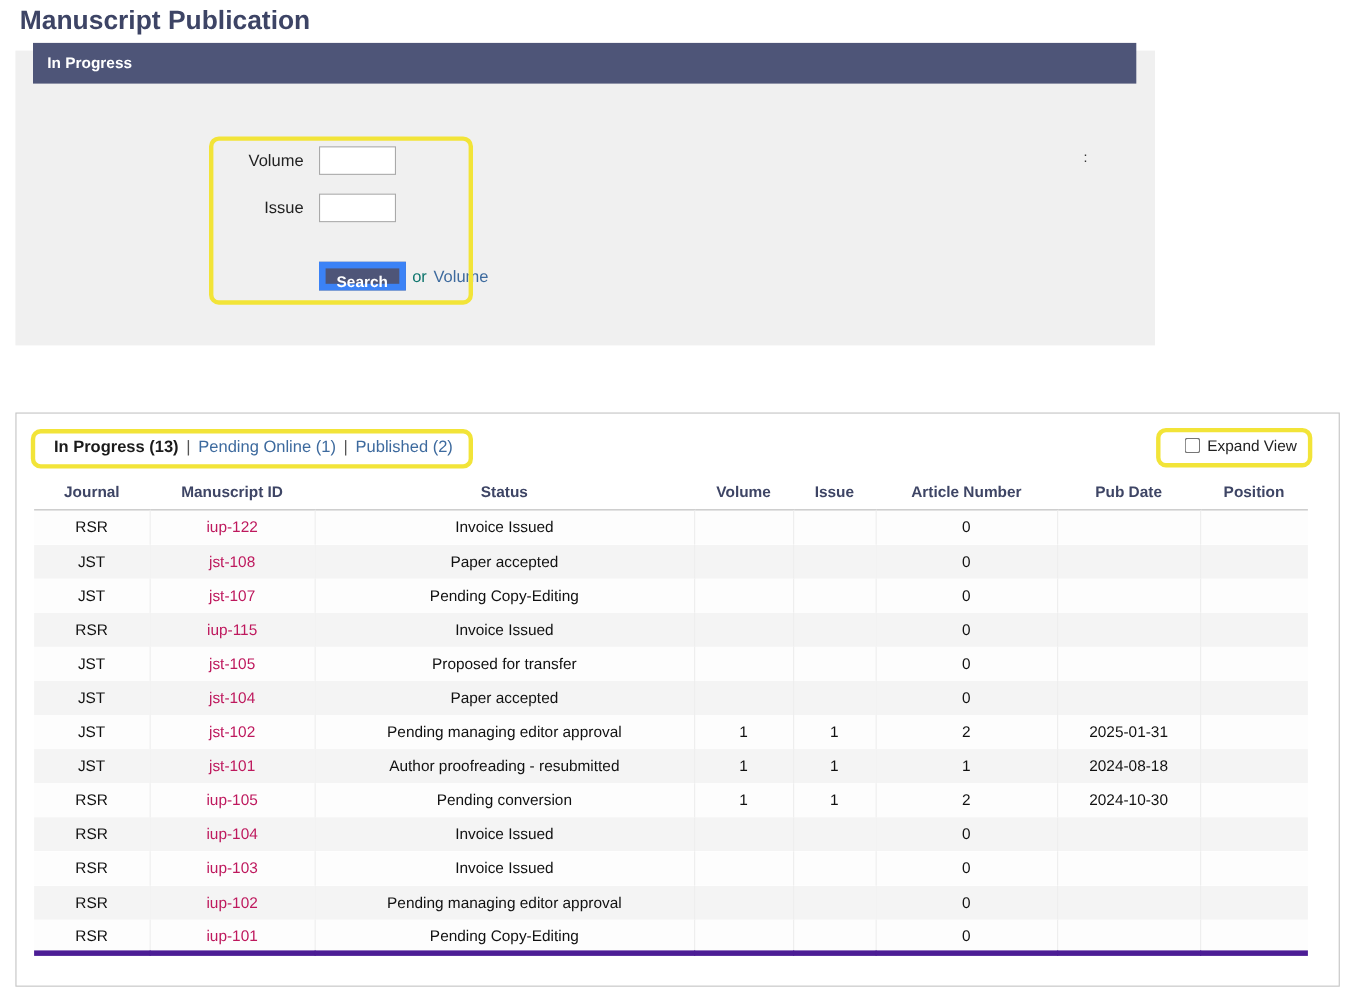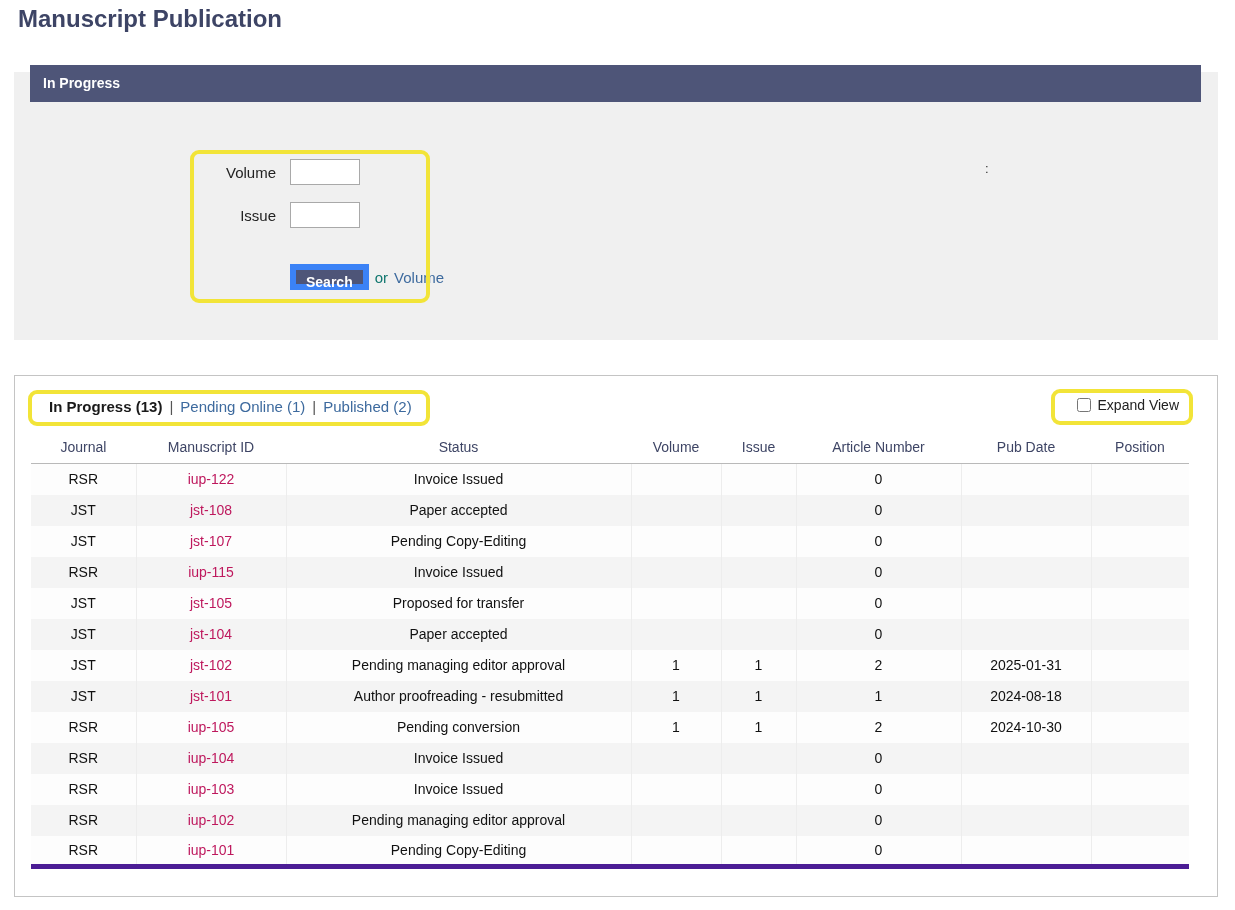--- a/index.html
+++ b/index.html
@@ -11,22 +11,22 @@
     position: relative;
     overflow: hidden;
     color: #111;
   }
   .page-title {
     position: absolute; left: 18px; top: 5px;
     font-size: 24px; font-weight: bold; color: #3d4465; margin: 0;
   }
   
   .search-panel {
-    position: absolute; left: 14px; top: 72px;
-    width: 1204px; height: 268px;
+    position: absolute; left: 14px; top: 46px;
+    width: 1036px; height: 268px;
     background: #f0f0f0;
   }
   .panel-header {
     position: absolute; left: 16px; top: -7px; right: 17px; height: 37px;
     background: #4e5578; color: #ffffff;
     font-size: 14px; font-weight: bold; line-height: 37px;
     padding-left: 13px;
   }
   .annotation {
     position: absolute;
@@ -79,21 +79,21 @@
     display: flex; align-items: center; gap: 7px;
     font-size: 14px; color: #222; cursor: pointer;
   }
   .expand-view input { width: 14px; height: 14px; margin: 0; }
   table.results {
     position: absolute; left: 16px; top: 57px;
     border-collapse: collapse; table-layout: fixed;
     width: 1158px;
   }
   table.results th {
-    font-size: 14px; font-weight: normal; color: #3e4565;
+    font-size: 14px; font-weight: bold; color: #3e4565;
     text-align: center; padding: 6px 2px 8px 2px;
     border-bottom: 1px solid #b9b9b9;
   }
   table.results td {
     font-size: 14px; color: #111;
     text-align: center; height: 31px; padding: 0 2px;
     overflow: hidden; white-space: nowrap;
   }
   table.results td + td { border-left: 1px solid #ededed; }
   table.results tbody tr:nth-child(odd)  { background: #fdfdfd; }

